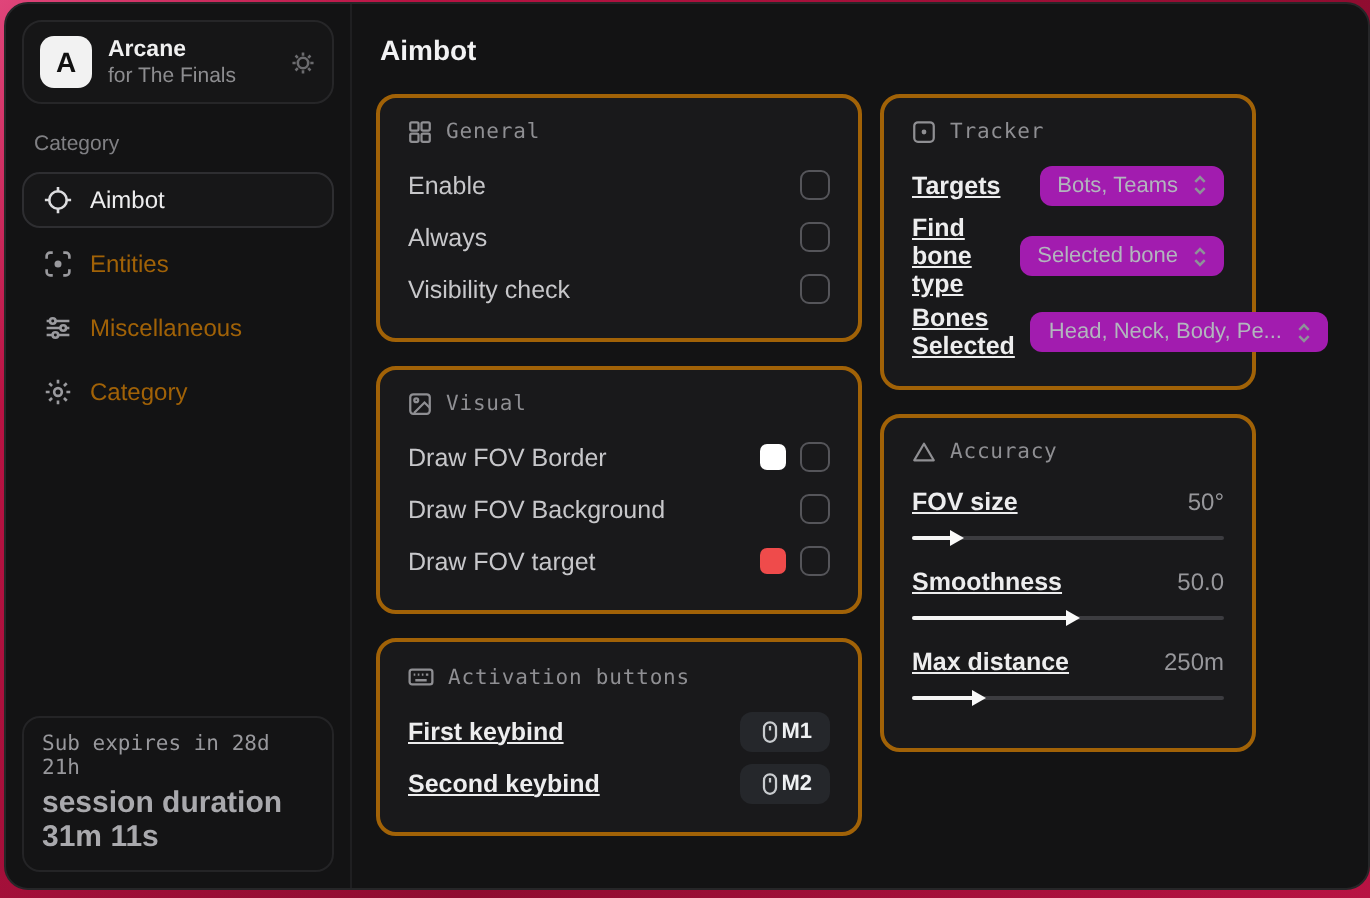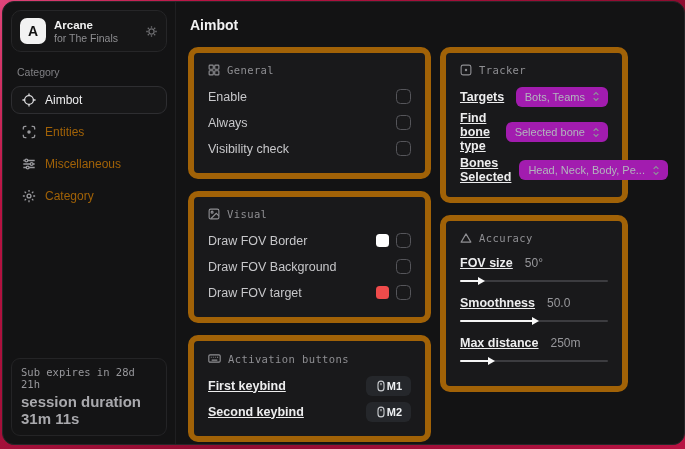--- a/index.html
+++ b/index.html
@@ -49,21 +49,21 @@
   .status-line1 { font-family:"DejaVu Sans Mono", monospace; font-size:10.5px; color:#98989c; }
   .status-line2 { font-size:15px; font-weight:bold; color:#a9a9ad; margin-top:3px; }
   
   .main { flex:1; padding:13px 15px 12px 12px; overflow:hidden; }
   .page-title { color:#f2f2f3; font-size:14px; font-weight:bold; margin:2px 0 14px 2px; }
   .cols { display:flex; gap:9px; align-items:flex-start; }
   .col { display:flex; flex-direction:column; gap:12px; }
   .col.left  { width:243px; }
   .col.right { width:188px; }
   .panel {
-    background:#19191b; border:6px solid #a16207; border-radius:10px;
+    background:#19191b; border:2px solid #a16207; border-radius:10px;
     padding:11px 14px 13px; width:100%;
   }
   .panel-head {
     display:flex; align-items:center; gap:7px; margin-bottom:9px;
     color:#8f8f93; font-family:"DejaVu Sans Mono", monospace; font-size:10.5px;
     letter-spacing:.4px;
   }
   .panel-head .ph-icon { display:flex; color:#8f8f93; }
   .row {
     display:flex; align-items:center; justify-content:space-between;
@@ -86,21 +86,21 @@
   .select-pill .sel-text { white-space:nowrap; overflow:hidden; text-overflow:ellipsis; }
   .select-pill .chev { display:flex; color:#8e9299; flex:0 0 auto; }
   .key-pill {
     display:flex; align-items:center; gap:0; background:#25272b;
     border-radius:6px; padding:4px 9px; cursor:pointer;
     color:#eef0f2; font-size:11px; font-weight:bold;
   }
   .key-pill .mouse { display:flex; color:#c9cccf; }
   
   .acc-row { margin-top:6px; }
-  .acc-top { display:flex; justify-content:flex-start; align-items:center; min-height:20px;gap:12px; }
+  .acc-top { display:flex; justify-content:space-between; align-items:center; min-height:20px;gap:12px; }
   .acc-value { color:#97979b; font-size:12px; }
   .slider { position:relative; height:12px; margin:2px 0 6px; cursor:pointer; }
   .slider .track { position:absolute; left:0; right:0; top:5px; height:2px; background:#3c3c40; border-radius:1px; }
   .slider .fill  { position:absolute; left:0; top:5px; height:2px; background:#f5f5f5; border-radius:1px; }
   .slider .thumb {
     position:absolute; top:2px; width:0; height:0; margin-left:-3px;
     border-left:7px solid #fafafa; border-top:4px solid transparent; border-bottom:4px solid transparent;
   }
 </style>
 </head>

